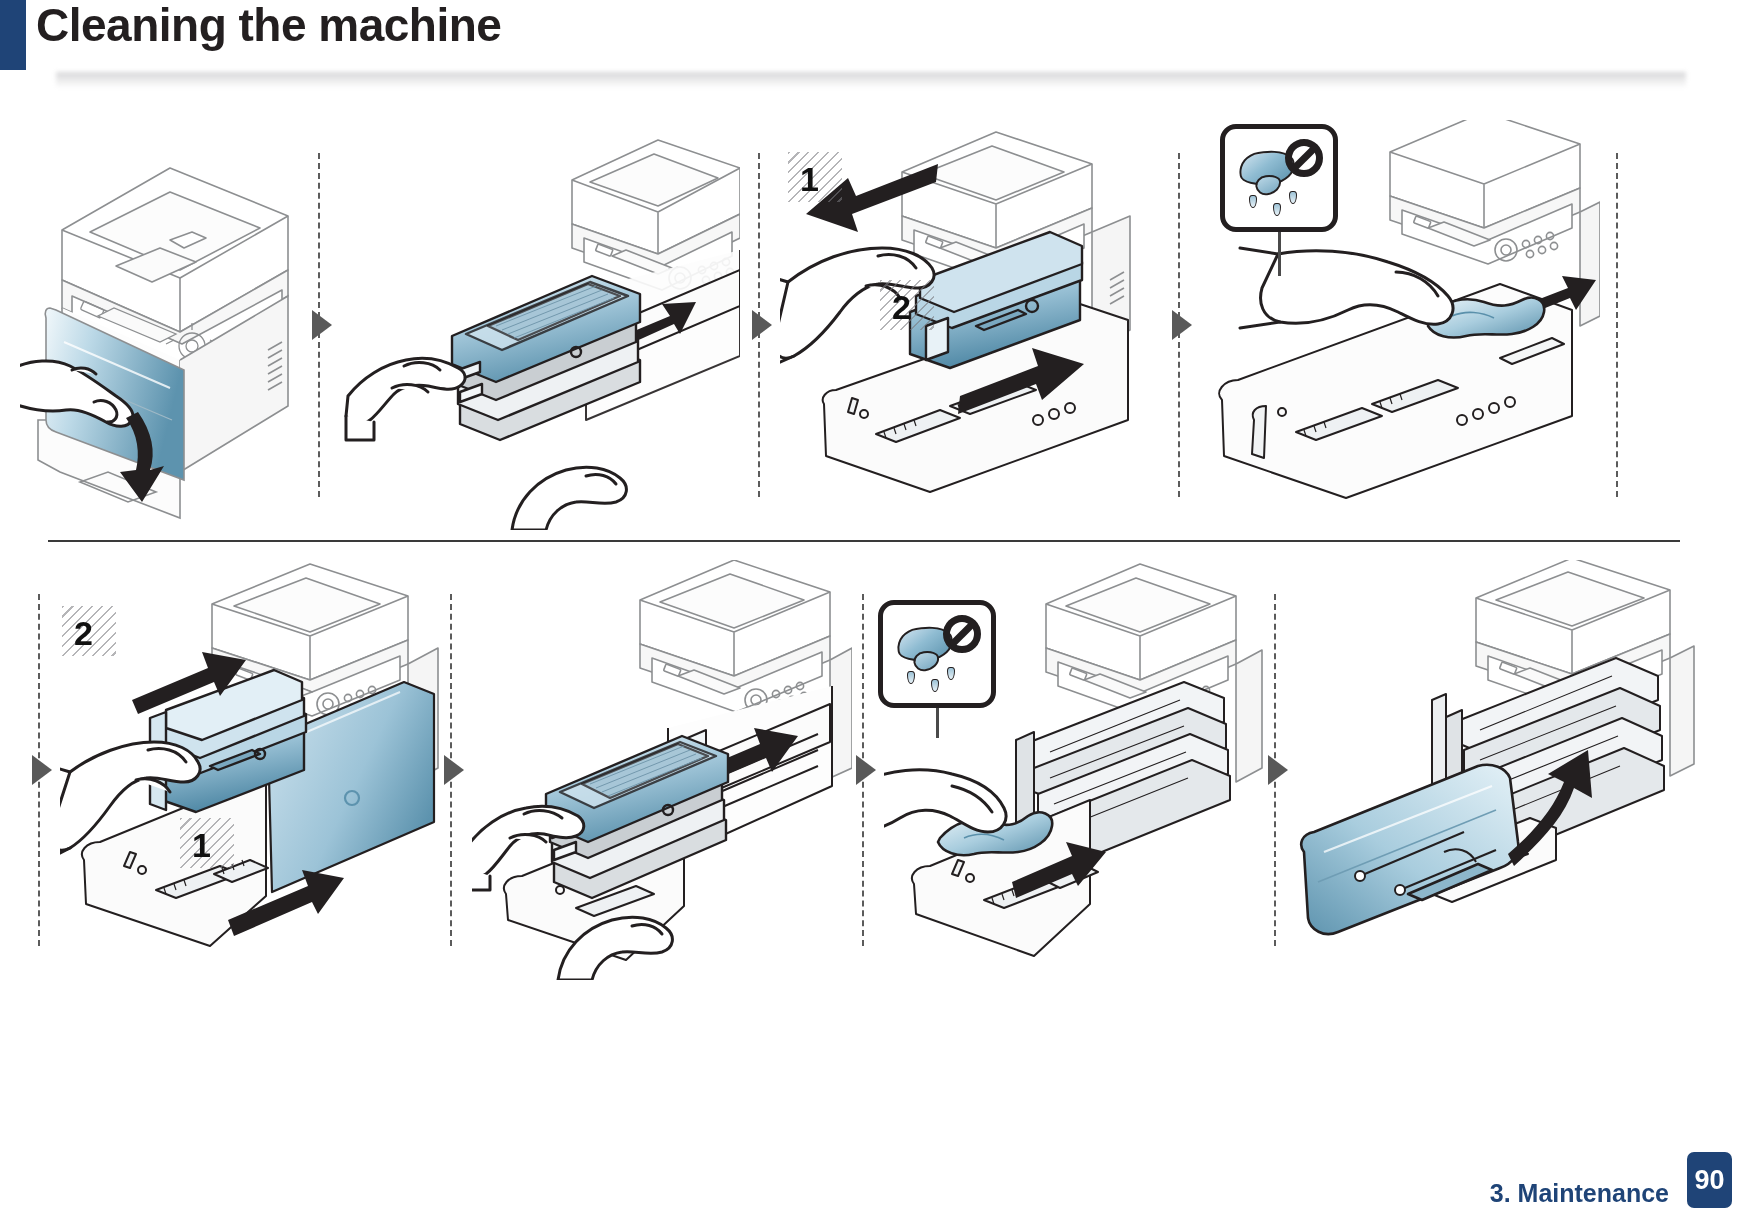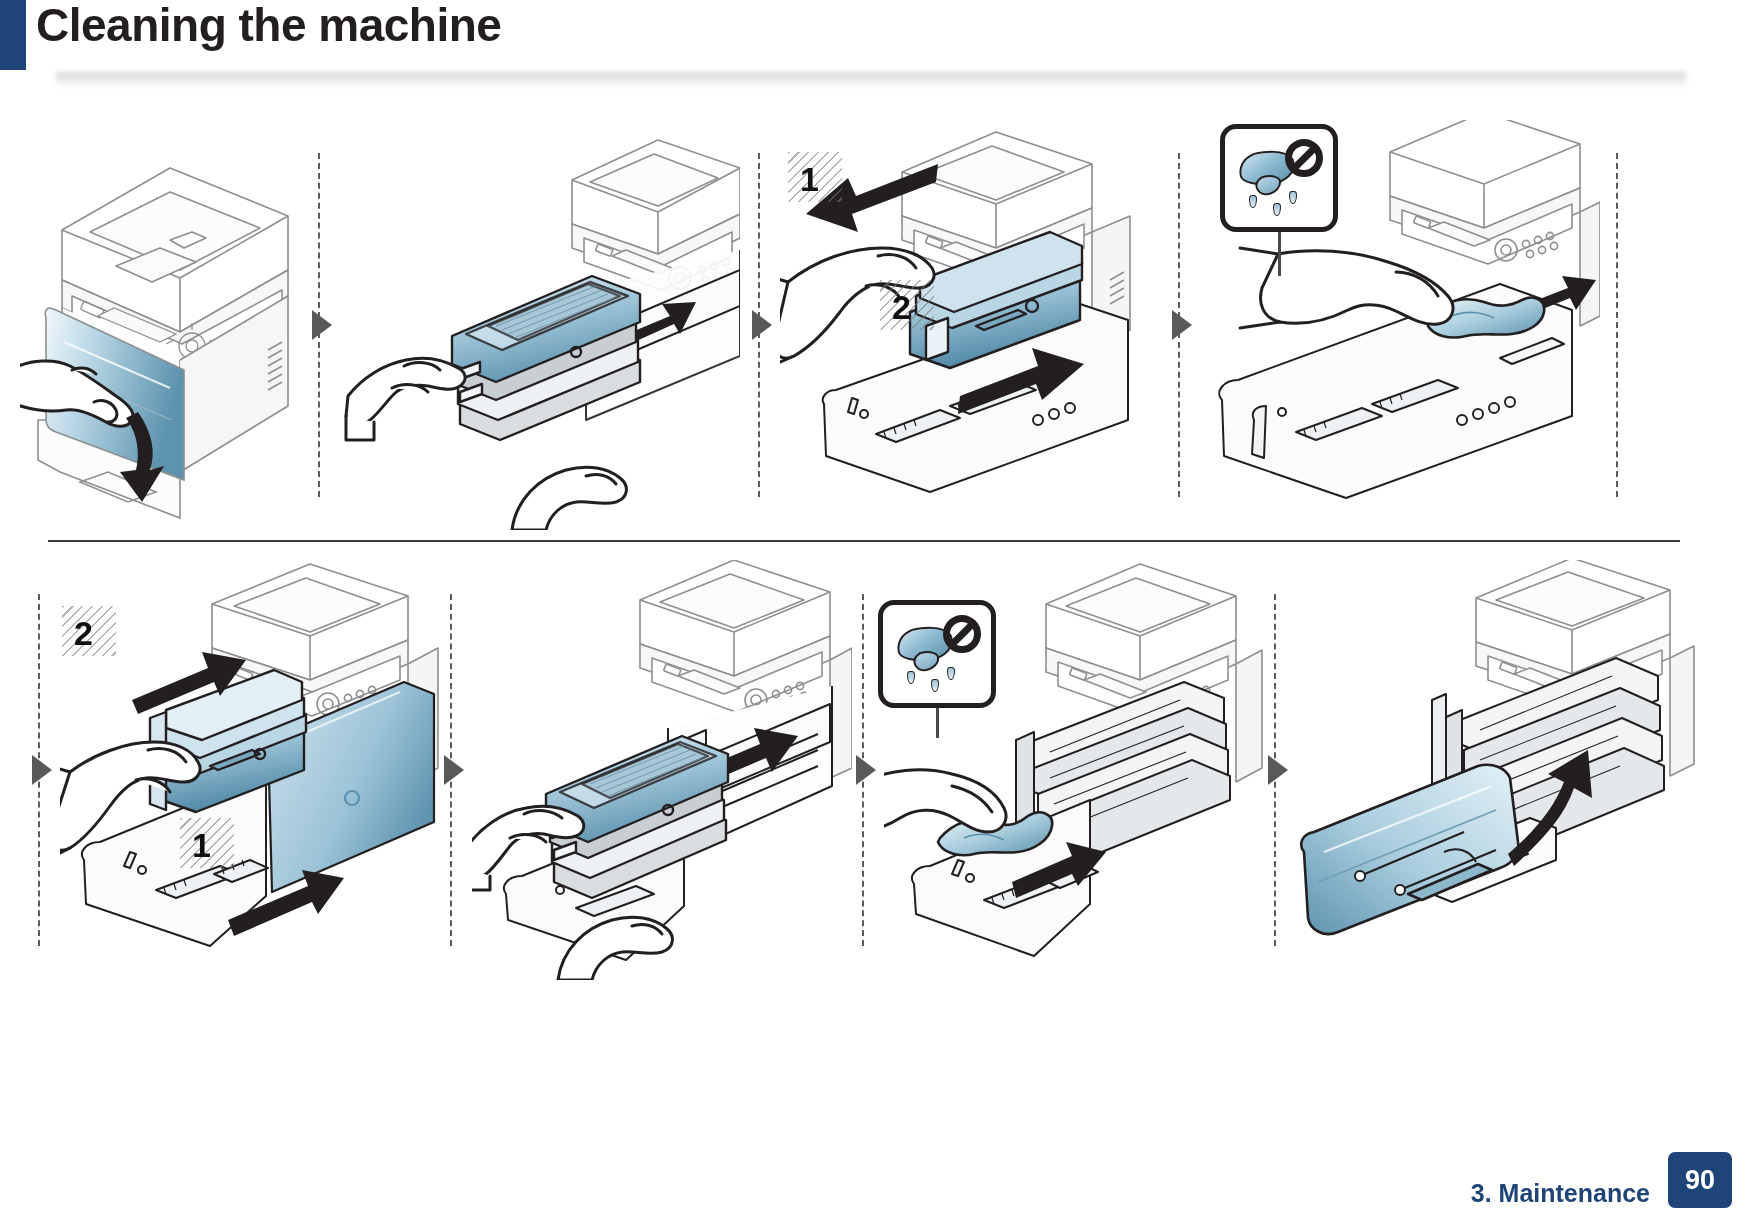--- a/index.html
+++ b/index.html
@@ -38,21 +38,21 @@
   
   .footer {
     position: absolute; right: 16px; bottom: 18px;
     display: flex; align-items: flex-end; gap: 18px;
   }
   .footer-chapter {
     font-size: 25px; font-weight: bold; color: #1f4477;
     white-space: nowrap;
   }
   .footer-page {
-    width: 64px; height: 56px; border-radius: 7px;
+    width: 45px; height: 56px; border-radius: 7px;
     background: #1f4477; color: #fff;
     font-size: 27px; font-weight: bold;
     display: flex; align-items: center; justify-content: center;
   }
 
   
   .row { position: absolute; left: 0; width: 1748px; }
   .row-1 { top: 120px; height: 410px; }
   .row-2 { top: 560px; height: 420px; }
 

